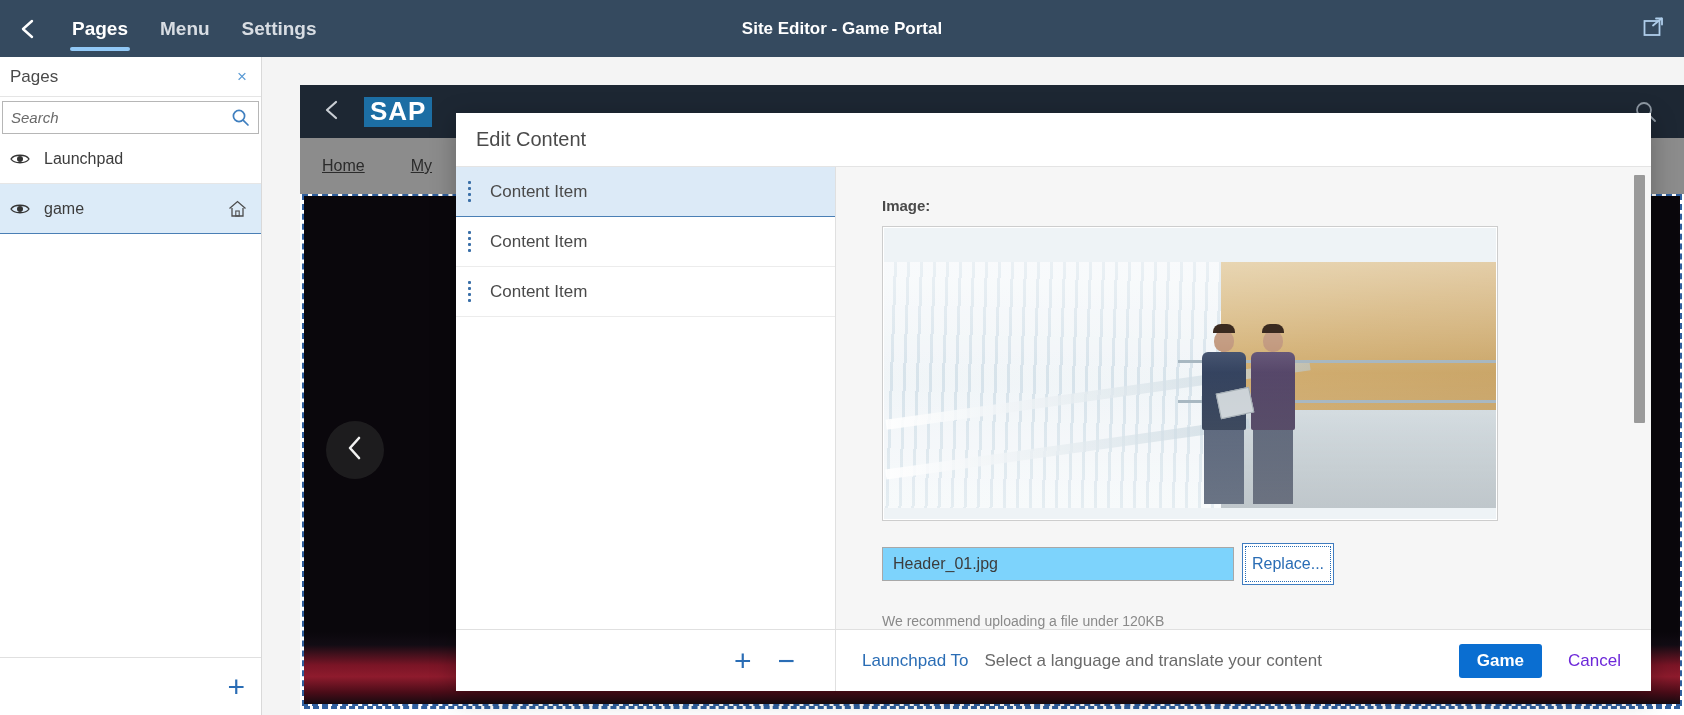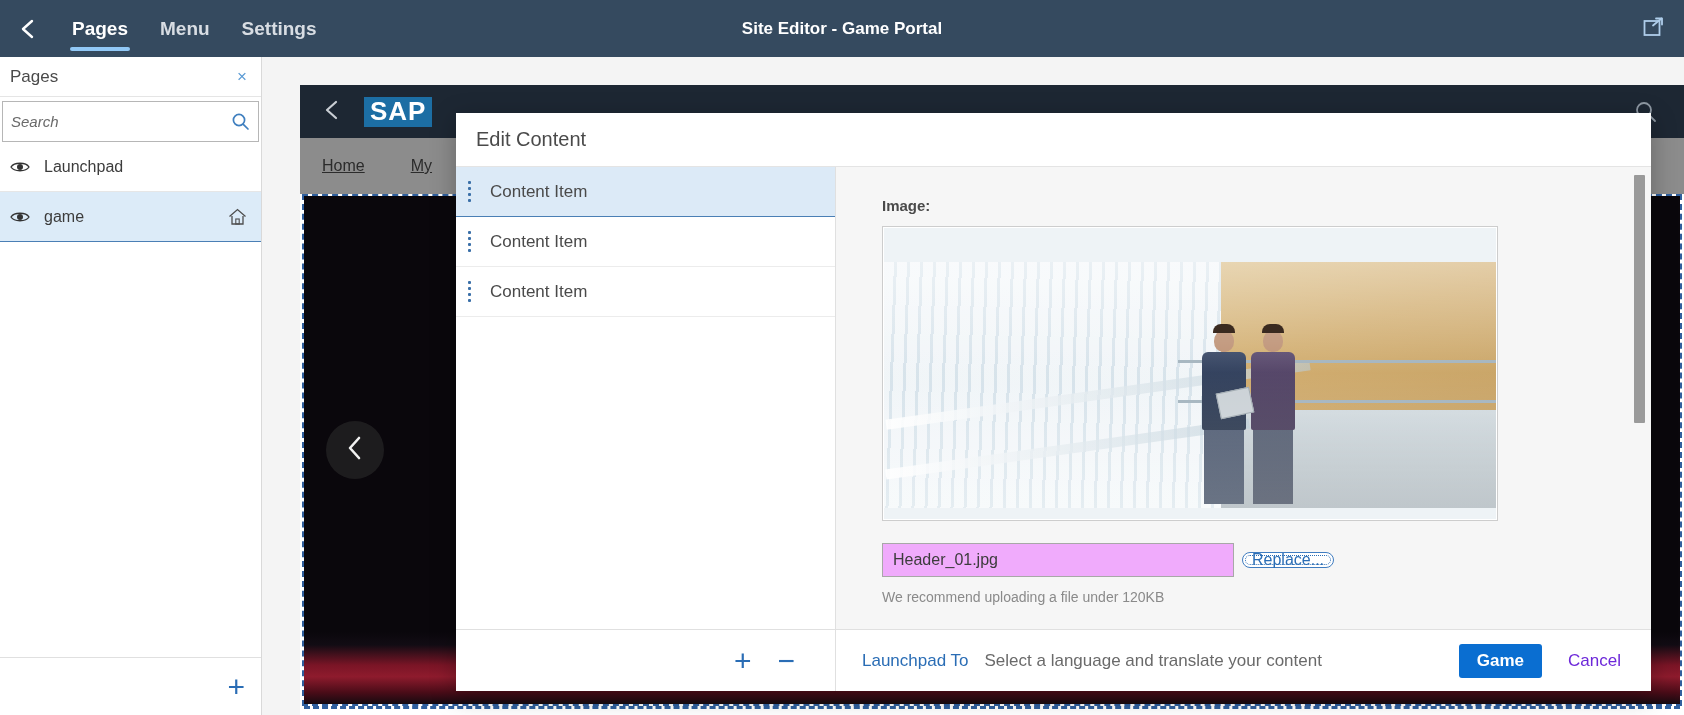--- a/index.html
+++ b/index.html
@@ -61,21 +61,21 @@
   }
   .sidebar-header {
     height: 40px; display: flex; align-items: center;
     padding: 0 14px 0 10px;
     border-bottom: 1px solid #e5e5e5;
   }
   .sidebar-title { font-size: 17px; color: #4a4a4a; flex: 1; }
   .sidebar-close { color: #5b9bd5; font-size: 17px; cursor: pointer; line-height: 1; }
 
   .search-row {
-    height: 41px; margin: 4px 2px 0 2px;
+    height: 33px; margin: 4px 2px 0 2px;
     border: 1px solid #b6b6b6; background: #fff;
     display: flex; align-items: center; padding: 0 8px 0 6px;
   }
   .search-input {
     flex: 1; border: none; outline: none; background: transparent;
     font-family: "Liberation Sans", sans-serif;
     font-size: 15px; color: #333; font-style: italic;
   }
   .search-input::placeholder { color: #6a6a6a; font-style: italic; }
   .search-icon { color: #3f7fbf; display:flex; cursor: pointer; }
@@ -260,34 +260,34 @@
   }
   .ps-glare {
     position:absolute; inset:0;
     background: linear-gradient(180deg, rgba(255,255,255,0.42), rgba(255,255,255,0.06) 45%, rgba(255,255,255,0.25));
     pointer-events:none;
   }
 
   .file-row { display: flex; align-items: center; gap: 8px; margin-top: 22px; }
   .file-input {
     width: 352px; height: 34px;
-    border: 1px solid #a8a8a8; background: #f0abfc;
+    border: 1px solid #a8a8a8; background: #7dd3fc;
     padding: 0 10px; font-size: 16px; color: #3c3c3c;
     font-family: "Liberation Sans", sans-serif;
     outline: none;
   }
   .replace-btn {
-    height: 16px; padding: 0 9px;
-    border: 1px solid #3f7cc0; border-radius: 13px;
+    height: 42px; padding: 0 9px;
+    border: 1px solid #3f7cc0; border-radius: 0;
     background: #ffffff; color: #2a6db5; font-size: 16px;
     display: flex; align-items: center; cursor: pointer;
     font-family: "Liberation Sans", sans-serif;
     outline: 1px dotted #2a6db5; outline-offset: -4px;
   }
-  .hint { margin-top: 12px; font-size: 14px; color: #8a8a8a; }
+  .hint { margin-top: 28px; font-size: 14px; color: #8a8a8a; }
 
   .detail-scroll {
     position: absolute; right: 6px; top: 8px;
     width: 11px; height: 248px; background: #9a9a9a; border-radius: 1px;
     cursor: pointer;
   }
 
   .dialog-footer {
     height: 62px; border-top: 1px solid #e0e0e0; background: #ffffff;
     display: flex; align-items: center;

